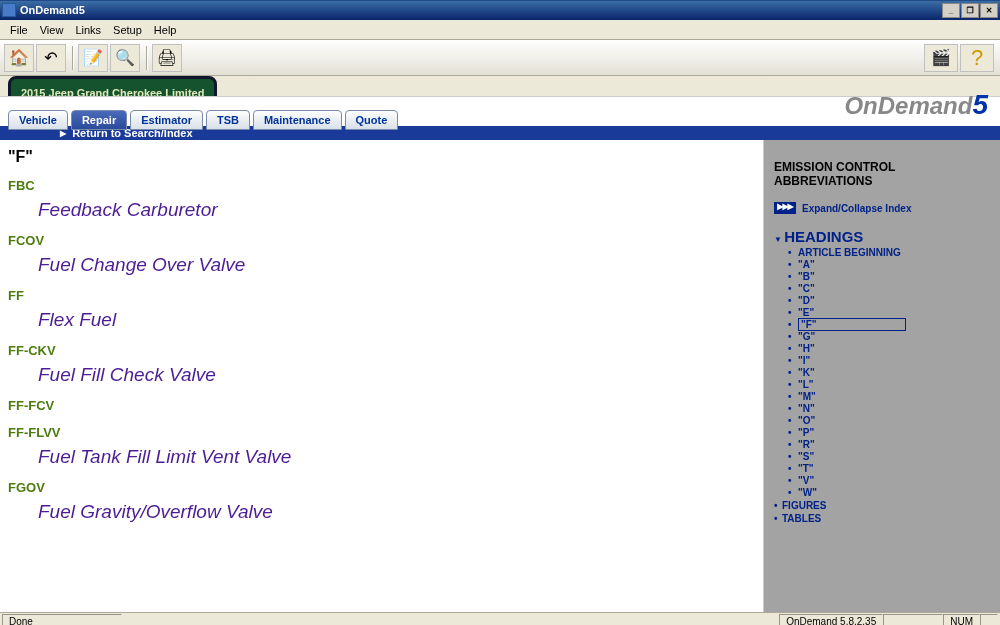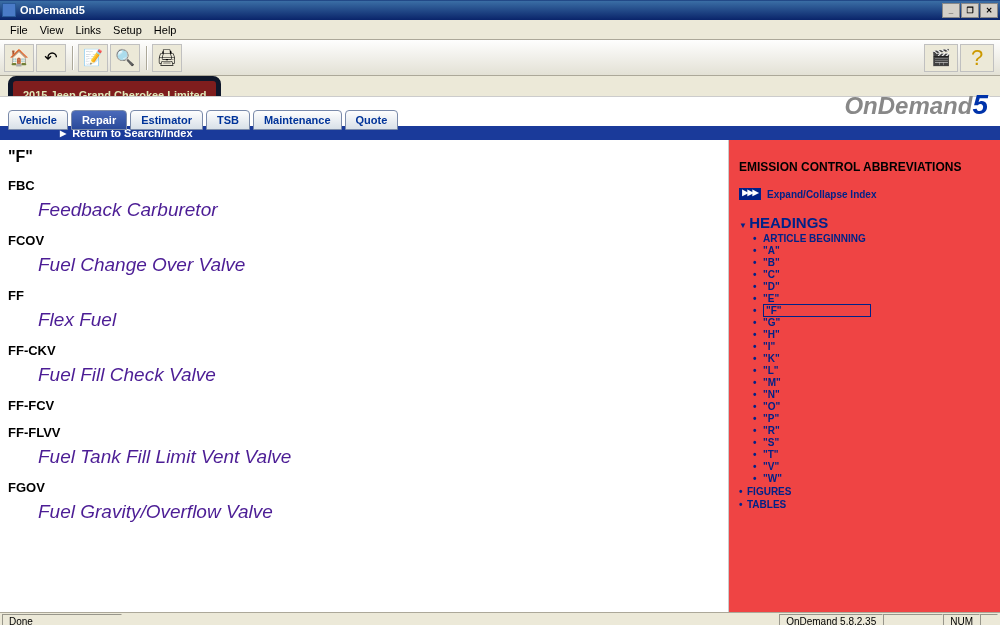--- a/index.html
+++ b/index.html
@@ -17,21 +17,21 @@
 
 
 .toolbar { height: 36px; background: linear-gradient(#fefefe, #e3e1d5); border-bottom: 1px solid #aca899; display: flex; align-items: center; padding: 0 4px; }
 .tool-btn { width: 30px; height: 28px; background: #ece9d8; border: 1px solid #c0c0c0; margin-right: 2px; display: flex; align-items: center; justify-content: center; font-size: 16px; }
 .tool-sep { width: 2px; height: 24px; border-left: 1px solid #aca899; border-right: 1px solid #fff; margin: 0 4px; }
 .toolbar-spacer { flex: 1; }
 .tool-btn.big { width: 34px; }
 
 
 .vehicle-tab { height: 20px; padding: 0 8px; }
-.vehicle-tab-inner { display: inline-block; background: #7f1d1d; color: #e0e8b8; font-size: 11px; font-weight: bold; padding: 8px 10px; border-radius: 8px 8px 0 0; border: 5px solid #0f172a; }
+.vehicle-tab-inner { display: inline-block; background: #14532d; color: #e0e8b8; font-size: 11px; font-weight: bold; padding: 8px 10px; border-radius: 8px 8px 0 0; border: 3px solid #0f172a; }
 
 
 .nav-row { height: 30px; background: #fff; border-top: 1px solid #ccc; display: flex; align-items: center; padding: 16px 8px 0 8px; position: relative; }
 .nav-tab { padding: 3px 10px; background: linear-gradient(#fefefe, #d8e0e8); border: 1px solid #7a8aaa; border-radius: 4px 4px 0 0; margin-right: 3px; color: #003399; font-weight: bold; font-size: 11px; cursor: pointer; }
 .nav-tab.active { background: linear-gradient(#4a6aba, #2a4a9a); color: #fff; }
 .logo { position: absolute; right: 12px; top: -8px; font-family: Georgia, serif; font-style: italic; font-weight: bold; font-size: 24px; color: #888; text-shadow: 1px 1px 0 #fff; }
 .logo .n5 { color: #0033aa; font-size: 28px; }
 
 
 .return-bar { height: 14px; background: #1a3a9a; color: #fff; font-size: 11px; font-weight: bold; display: flex; align-items: center; padding-left: 60px; }
@@ -40,25 +40,25 @@
 
 .content { display: flex; height: 472px; background: #fff; }
 
 .main-pane { flex: 1; background: #fff; padding: 4px 8px; overflow-y: auto; font-family: "Times New Roman", serif; position: relative; }
 .main-pane::-webkit-scrollbar { width: 16px; }
 .main-pane::-webkit-scrollbar-track { background: #f0ede4; border-left: 1px solid #ccc; }
 .main-pane::-webkit-scrollbar-thumb { background: #cdc7b8; border: 1px solid #aca899; }
 .main-pane::-webkit-scrollbar-button { background: #ece9d8; border: 1px solid #aca899; height: 16px; }
 
 .main-pane h2 { color: #000; font-size: 16px; font-weight: bold; margin: 4px 0 8px 0; }
-.main-pane h3 { color: #000000; font-size: 13px; font-weight: bold; margin: 12px 0 4px 0; }
+.main-pane h3 { color: #4d7c0f; font-size: 13px; font-weight: bold; margin: 12px 0 4px 0; }
 .main-pane p { color: #4c1d95; font-size: 19px; margin: 6px 0 6px 30px; font-style: italic; }
 
 
-.side-pane { width: 272px; background: #ef4444; border-left: 1px solid #ccc; padding: 20px 6px 6px 10px; overflow-y: auto; font-size: 11px; }
+.side-pane { width: 237px; background: #a3a3a3; border-left: 1px solid #ccc; padding: 20px 6px 6px 10px; overflow-y: auto; font-size: 11px; }
 .side-pane::-webkit-scrollbar { width: 16px; }
 .side-pane::-webkit-scrollbar-track { background: #f0ede4; }
 .side-pane::-webkit-scrollbar-thumb { background: #cdc7b8; border: 1px solid #aca899; }
 .side-pane::-webkit-scrollbar-button { background: #ece9d8; border: 1px solid #aca899; height: 16px; }
 
 .side-title { font-weight: bold; color: #000; font-size: 12px; margin-bottom: 14px; }
 .side-expand { color: #002288; font-weight: bold; font-size: 10px; margin-bottom: 14px; display: flex; align-items: center; }
 .side-expand .exp-icon { width: 22px; height: 12px; background: #002288; color: #fff; font-size: 8px; text-align: center; margin-right: 6px; letter-spacing: -1px; }
 .side-hdg { color: #002288; font-weight: bold; font-size: 15px; margin: 2px 0; }
 .side-hdg::before { content: "▼ "; font-size: 8px; }

